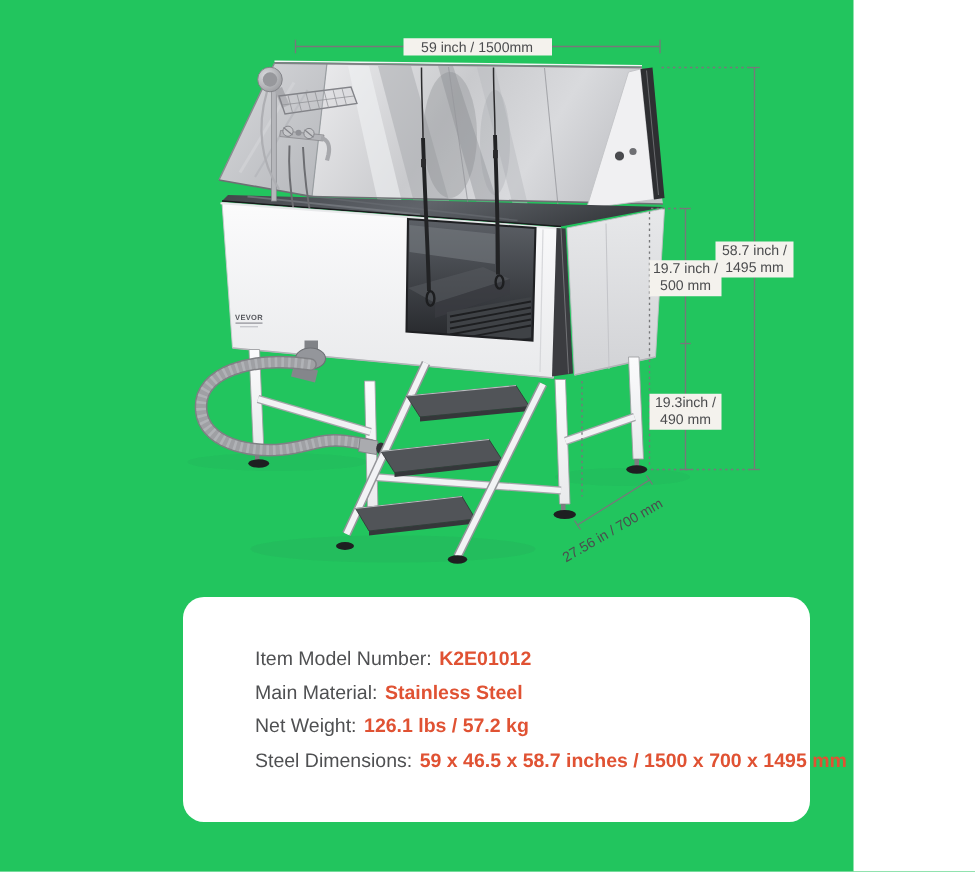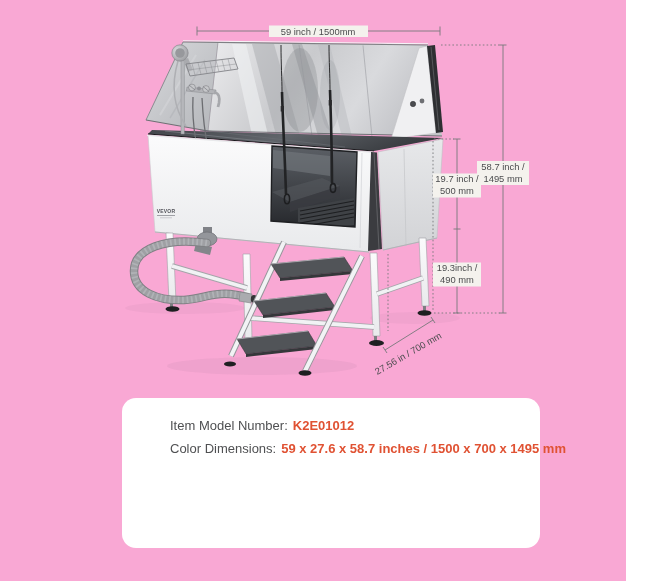--- a/index.html
+++ b/index.html
@@ -1,28 +1,28 @@
 <!DOCTYPE html>
 <html><head>
 <meta charset="utf-8">
 <style>
   html,body{margin:0;padding:0;}
   .page{
-    position:relative;width:626px;height:581px;
-    background:#f9a8d4;overflow:hidden;
+    position:relative;width:569px;height:581px;
+    background:#22c55e;overflow:hidden;
     font-family:"Liberation Sans",sans-serif;
   }
   .diagram-svg{position:absolute;left:0;top:0;}
   .dim-text{fill:#4b4c4e;font-size:9.4px;font-family:"Liberation Sans",sans-serif;}
   .spec-card{
     position:absolute;left:122px;top:398px;width:418px;height:150px;
     background:#ffffff;border-radius:14px;
   }
   .spec-card-inner{
-    padding:17px 0 0 48px;
+    padding:30px 0 0 48px;
     font-size:13px;color:#4f5052;
   }
   .spec-row{line-height:22.6px;white-space:nowrap;}
   .spec-row-first{display:grid;grid-template-columns:222px auto;}
   .spec-label{color:#4f5052;}
   .spec-value{color:#e05233;font-weight:bold;margin-left:5px;}
 </style>
 </head>
 <body>
 
@@ -288,18 +288,24 @@
   </svg>
 
   <div class="spec-card">
     <div class="spec-card-inner">
       <div class="spec-row spec-row-first">
         <span>
           <span class="spec-label">Item Model Number:</span><span class="spec-value">K2E01012</span>
         </span>
       </div>
       <div class="spec-row">
-        <span class="spec-label">Color Dimensions:</span><span class="spec-value">59 x 27.6 x 58.7 inches / 1500 x 700 x 1495 mm</span>
+        <span class="spec-label">Main Material:</span><span class="spec-value">Stainless Steel</span>
+      </div>
+      <div class="spec-row">
+        <span class="spec-label">Net Weight:</span><span class="spec-value">126.1 lbs / 57.2 kg</span>
+      </div>
+      <div class="spec-row">
+        <span class="spec-label">Steel Dimensions:</span><span class="spec-value">59 x 46.5 x 58.7 inches / 1500 x 700 x 1495 mm</span>
       </div>
     </div>
   </div>
 
 </div>
 
 </body></html>

